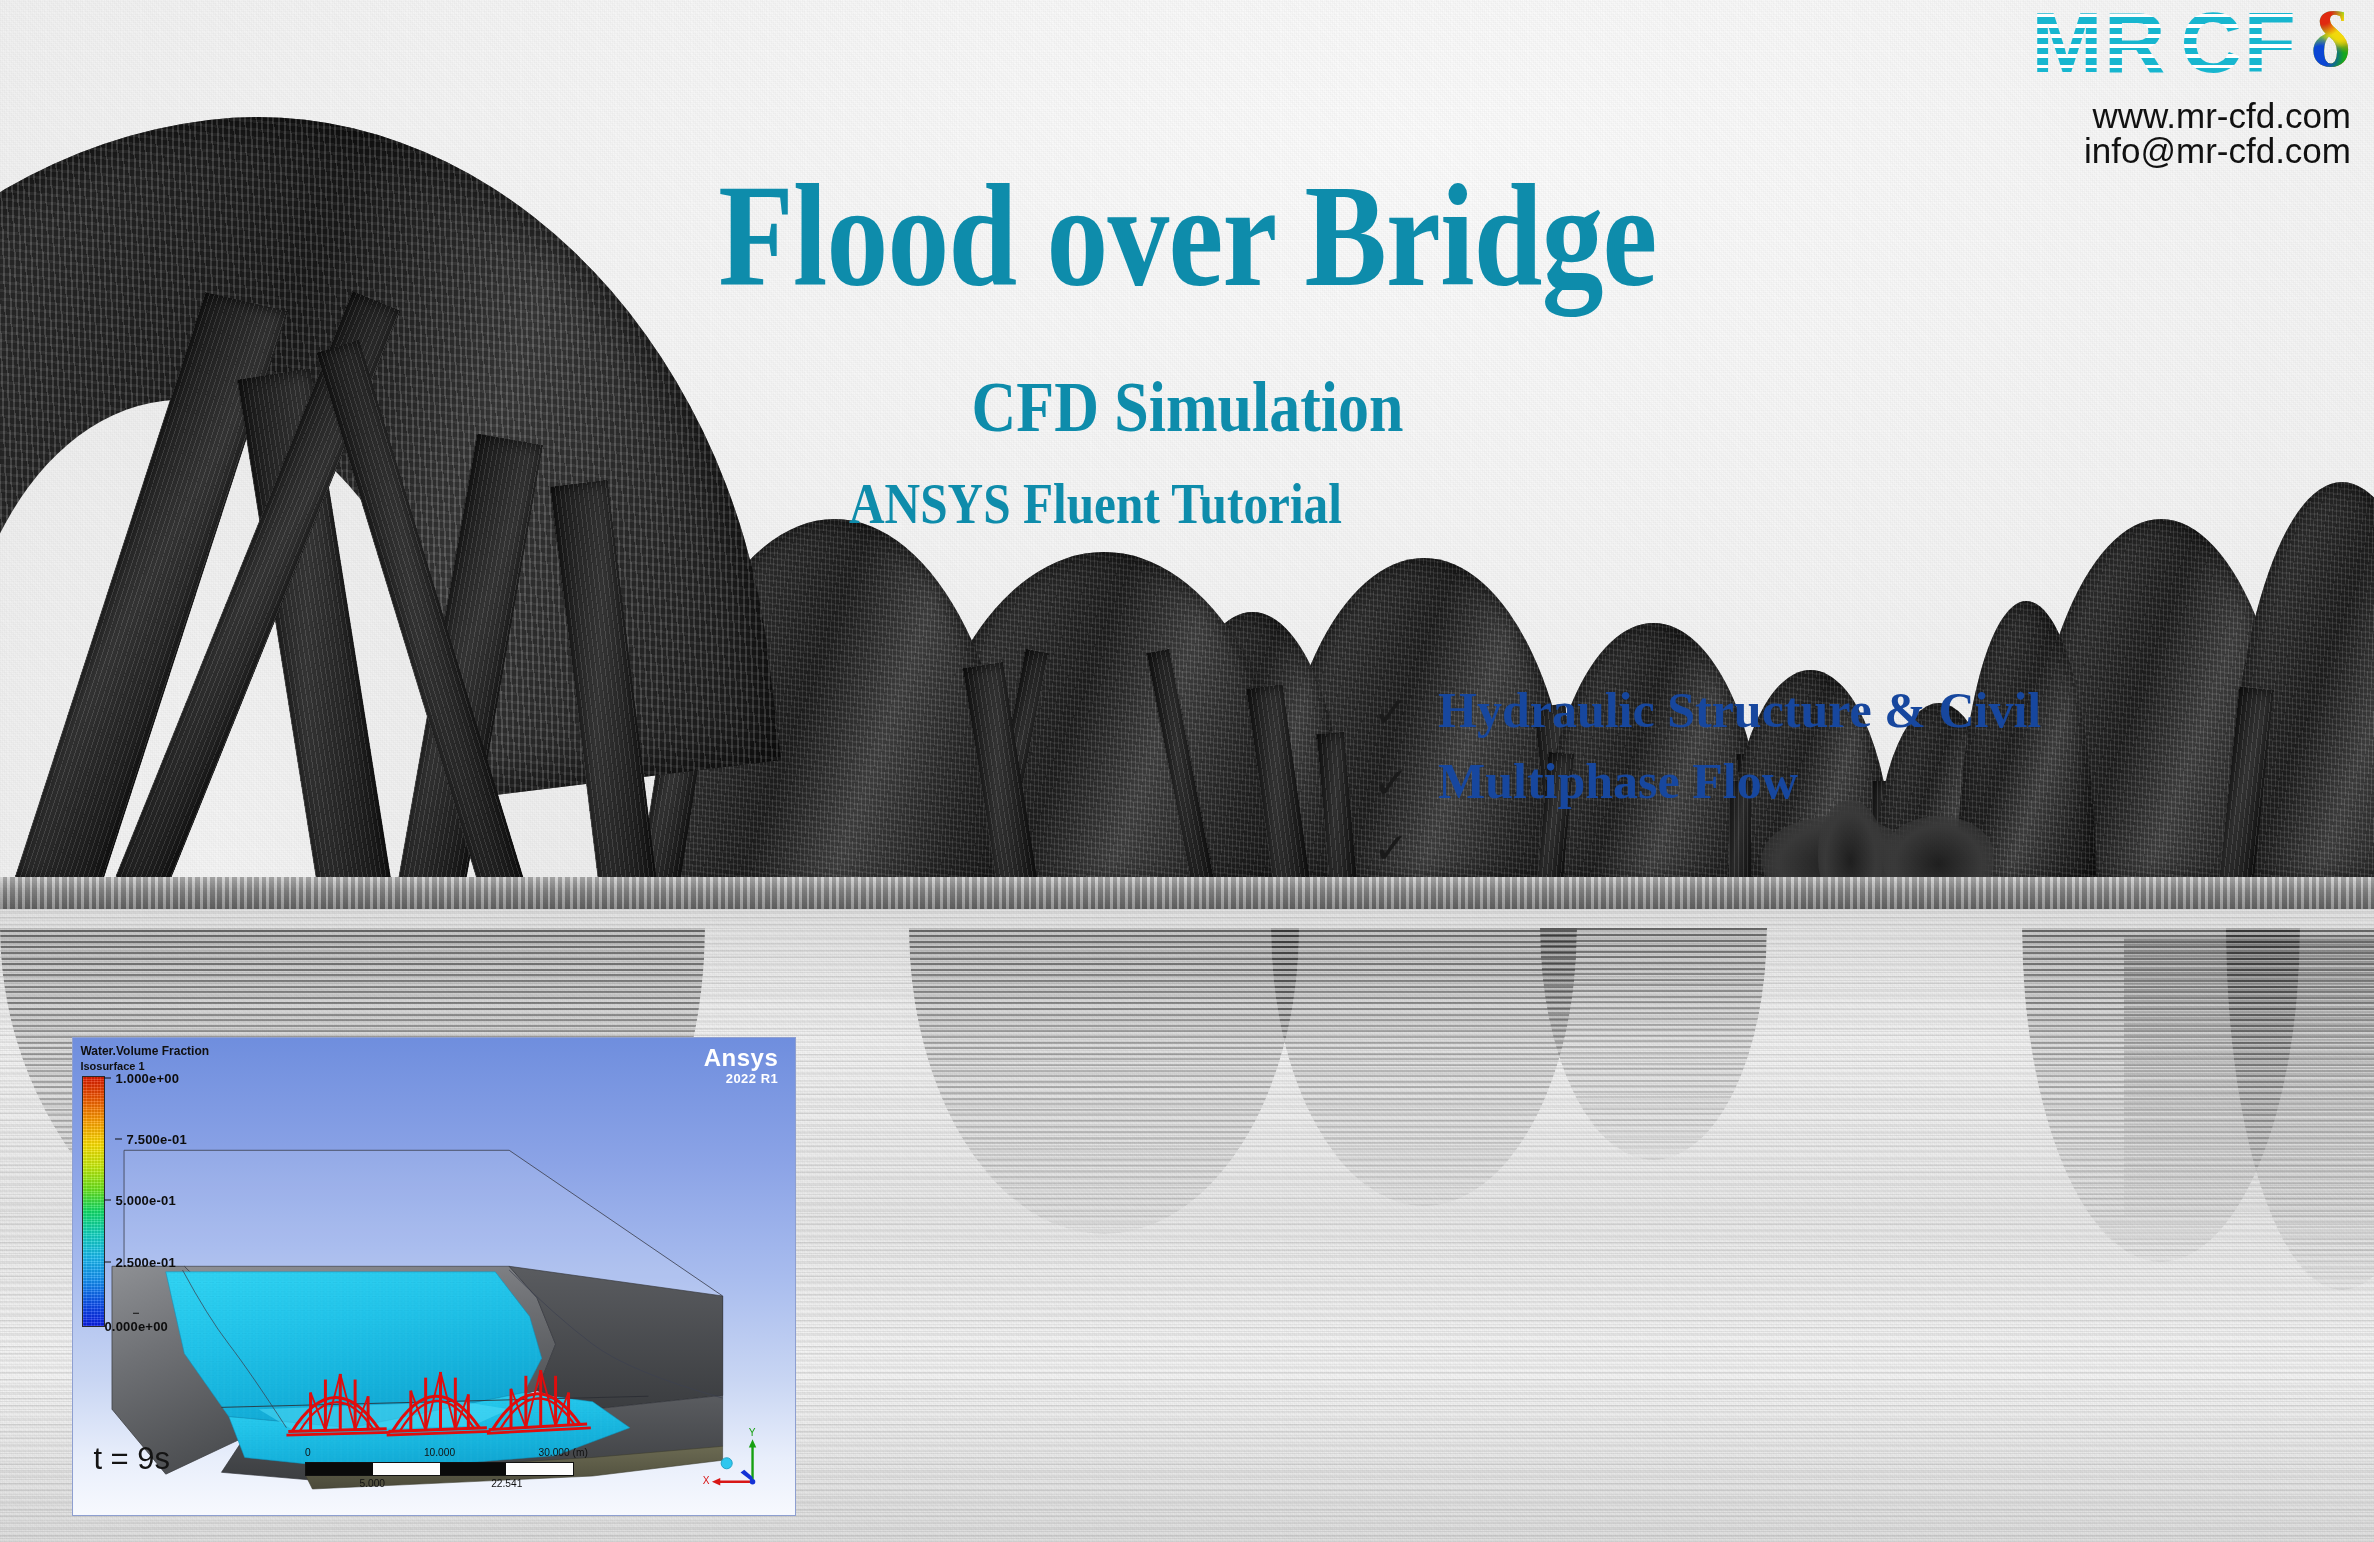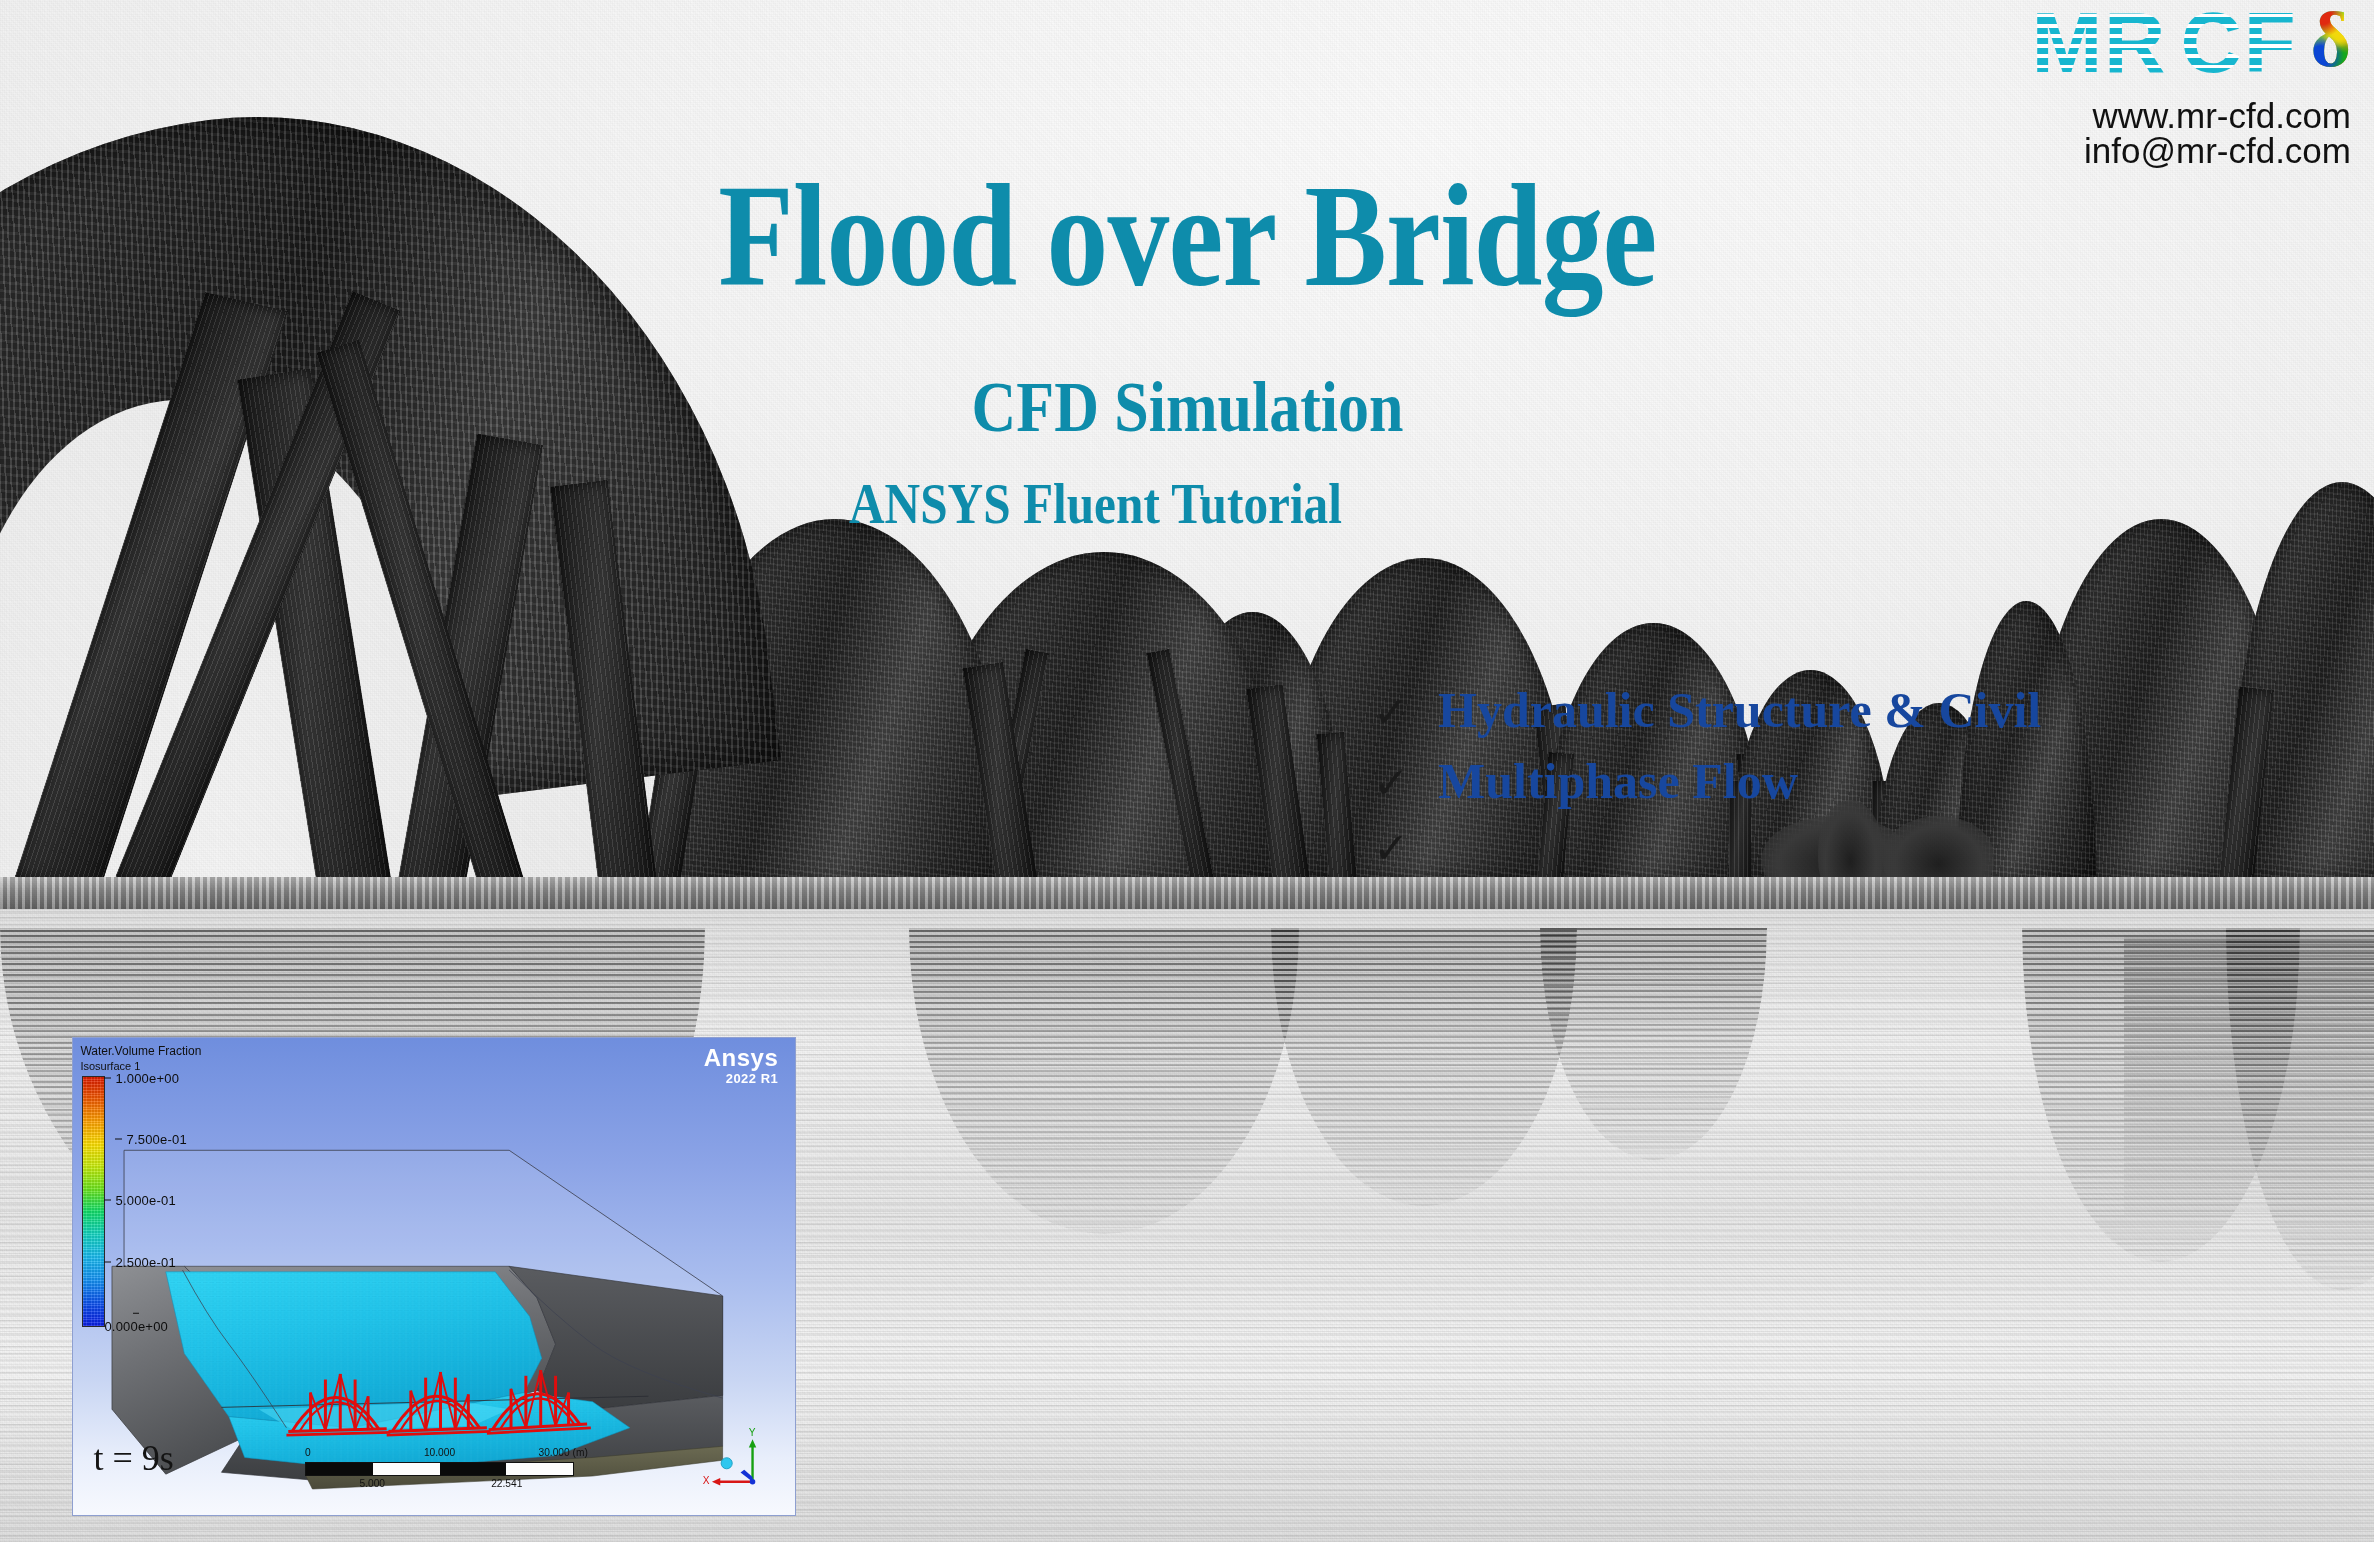--- a/index.html
+++ b/index.html
@@ -215,21 +215,21 @@
 
   
   #cfd{
     position:absolute;left:72px;top:1037px;width:722px;height:477px;
     background:linear-gradient(180deg,#6f8ede 0%,#8ba3e6 26%,#a8bcee 50%,#c9d6f3 72%,#e8eefb 88%,#f7f9fe 100%);
     border:0.9px solid #8e9fd0;
     overflow:hidden;
     font-family:"Liberation Sans",sans-serif;
   }
 
-  .legend{position:absolute;left:7.4px;top:5.6px;color:#101010;}
+  .legend{position:absolute;left:7.4px;top:5.6px;color:#101010;font-weight:bold;}
   .legend-title{font-size:12px;line-height:15px;}
   .legend-sub{font-size:11px;line-height:14px;}
   .cbar-wrap{position:relative;margin-top:3.7px;height:249px;width:139px;}
   .cbar{
     position:absolute;left:1.9px;top:0;width:20.4px;height:249px;
     background:linear-gradient(180deg,
       #e01b00 0%, #f25b00 9%, #ff9b00 17%,
       #ffe000 27%, #c8ee0a 36%, #6ee81c 45%,
       #11e06a 54%, #12d6c0 63%, #18bdf0 72%,
       #1390f5 82%, #0d52ef 91%, #0a1ee8 100%);
@@ -243,22 +243,22 @@
   .tick{position:absolute;left:24px;display:flex;align-items:center;gap:4.6px;transform:translateY(-50%);}
   .tick-line{width:6.5px;height:0.9px;background:#111;}
   .tick-label{font-size:13px;color:#0d0d0d;letter-spacing:0.2px;white-space:nowrap;}
 
   .ansys{position:absolute;right:16.7px;top:7.4px;text-align:right;color:#fff;}
   .ansys-name{font-size:24px;line-height:26px;font-weight:bold;letter-spacing:0.5px;}
   .ansys-ver{font-size:13px;line-height:16.7px;font-weight:bold;letter-spacing:0.5px;}
 
   .time-label{
     position:absolute;left:20.4px;bottom:39px;
-    font-family:Liberation Serif, serif;
-    font-size:36px;line-height:35px;color:#141414;margin-top:35px;
+    font-family:Liberation Sans, sans-serif;
+    font-size:31px;line-height:35px;color:#141414;margin-top:35px;
   }
 
   .scalebar{position:absolute;left:232px;bottom:22px;width:269px;color:#111;}
   .sb-top{position:relative;height:15px;}
   .sb-top span{position:absolute;font-size:10.2px;transform:translateX(-50%);white-space:nowrap;}
   .sb-bar{display:flex;height:12px;border:0.9px solid #111;}
   .sb-bar i{flex:1;display:block;}
   .sb-bar i:nth-child(odd){background:#0a0a0a;}
   .sb-bar i:nth-child(even){background:#fdfdfd;}
   .sb-bot{position:relative;height:15px;margin-top:1.9px;}

